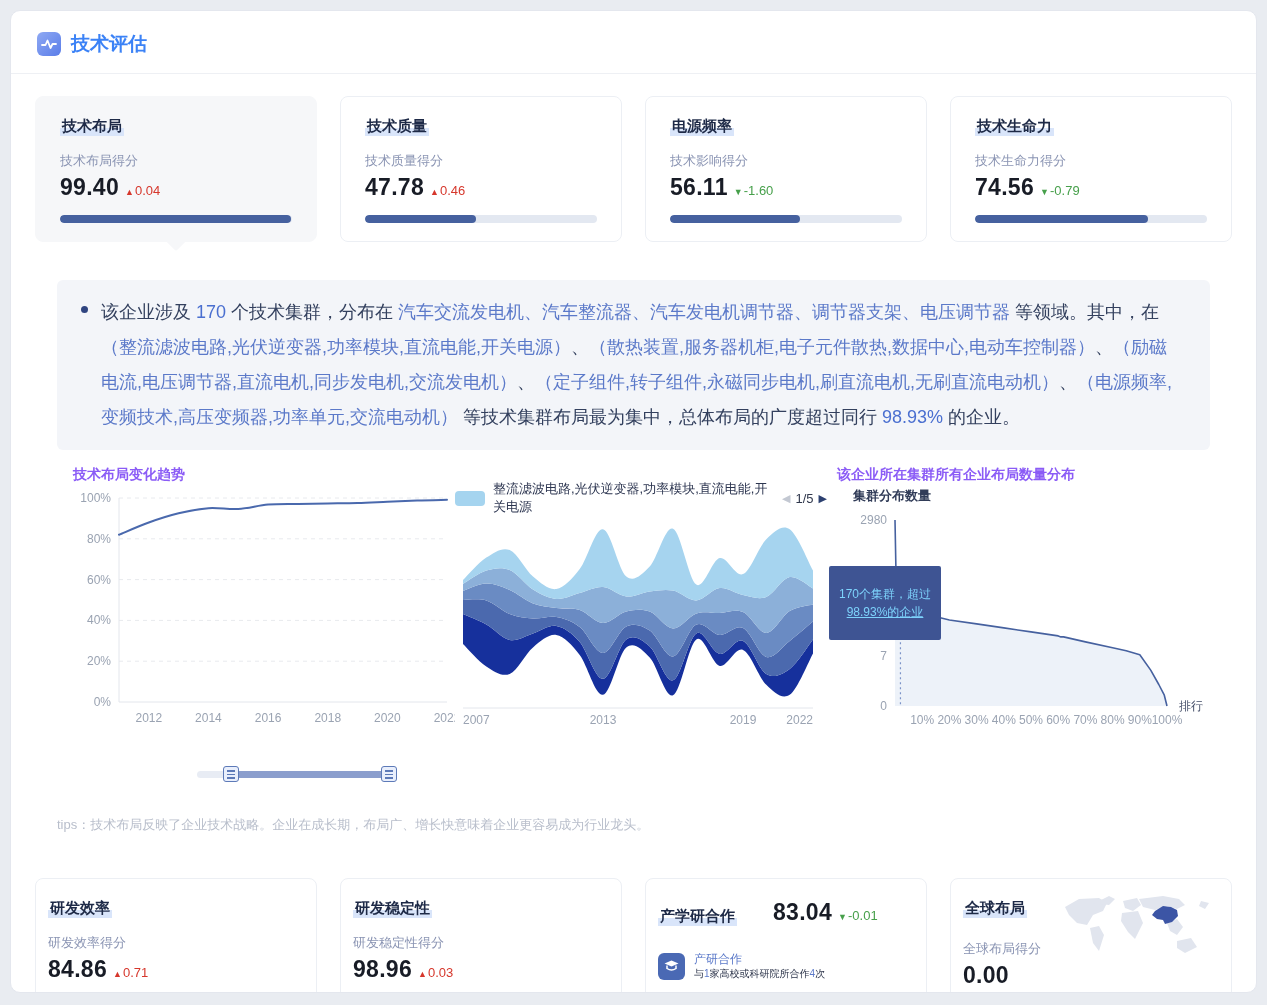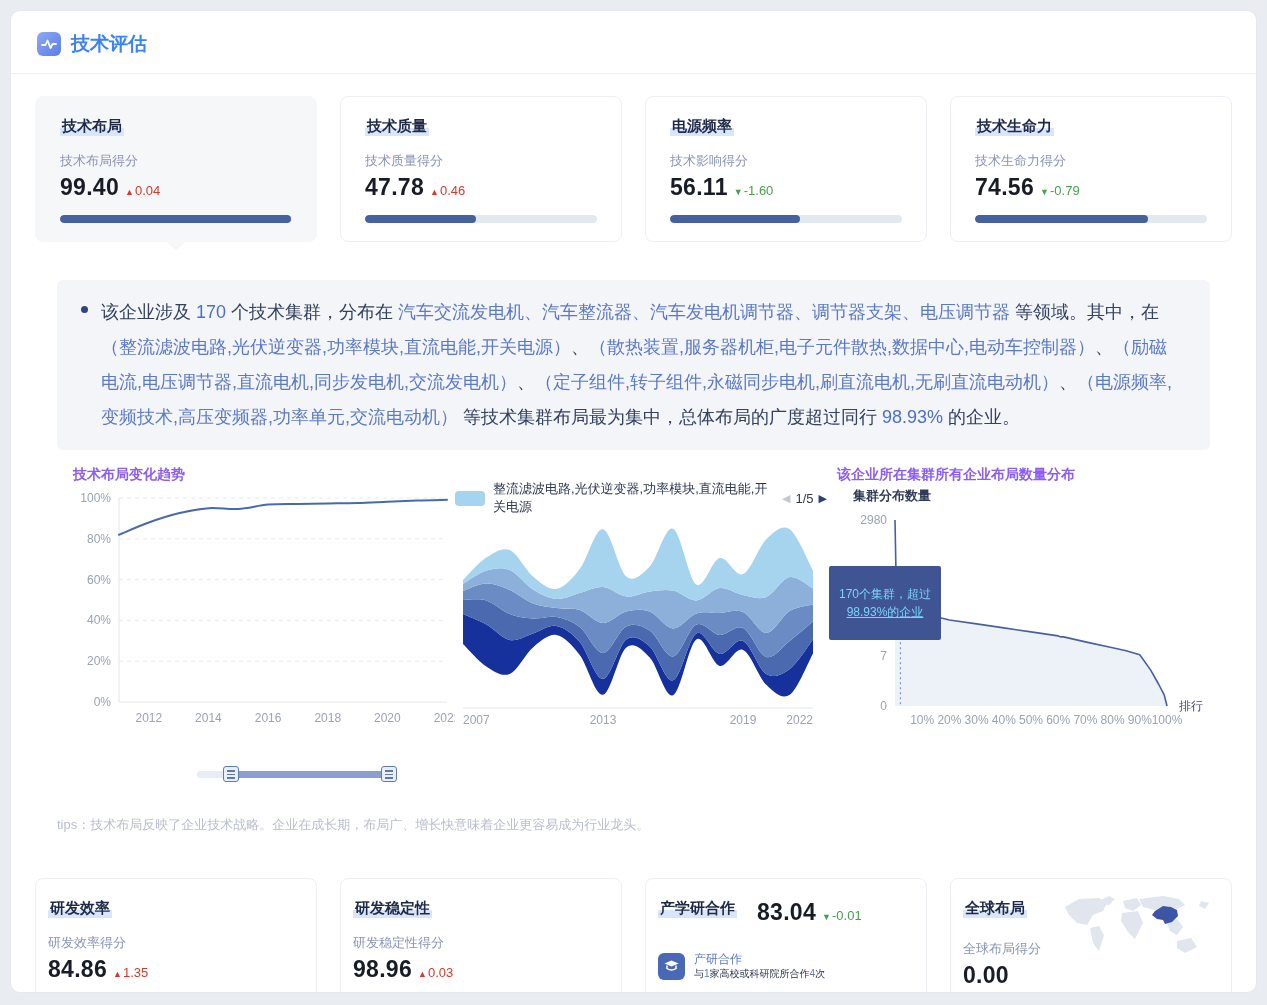--- a/index.html
+++ b/index.html
@@ -56,21 +56,21 @@
   .slider .track { position:absolute; top:5px; left:0; right:0; height:7px; border-radius:4px; background:#e8ecf4; }
   .slider .window { position:absolute; top:5px; height:7px; background:#8b9ecd; }
   .handle { position:absolute; top:0; width:16px; height:16px; border:1.5px solid #5d7ab8; background:#e9effc;
             border-radius:3px; transform:translateX(-50%); display:flex; flex-direction:column; justify-content:center;
             align-items:center; gap:2px; cursor:ew-resize; }
   .handle i { display:block; width:8px; height:1.5px; background:#5d7ab8; }
   .tips { margin:34px 0 0 22px; font-size:13px; color:#b8becb; }
   
   .cards-b { margin-top:44px; }
   .card-b { height:134px;padding-left:12px; }
-  .coop-head { display:flex; align-items:flex-start; gap:20px; }
+  .coop-head { display:flex; align-items:flex-end; gap:36px; }
   .coop-row { display:flex; align-items:center; gap:9px; margin-top:26px; }
   .coop-icon { width:27px; height:27px; border-radius:6px; flex:none; display:flex; align-items:center; justify-content:center; }
   .coop-texts { display:flex; flex-direction:column; }
   .coop-label { font-size:12px; color:#5b79c9; line-height:1.2; }
   .coop-line { font-size:10px; color:#2b3349; line-height:1.35; }
   .map-svg { position:absolute; right:14px; top:14px; }
   
   text { font-family:"Liberation Sans", sans-serif; }
   .u-line { text-decoration:underline; }
   .tooltip-c { position:absolute; left:2px; top:100px; background:#3e5493; color:#7dd3fc; font-size:12px;
@@ -254,21 +254,21 @@
     <div class="tips">tips：技术布局反映了企业技术战略。企业在成长期，布局广、增长快意味着企业更容易成为行业龙头。</div>
 
     <div class="cards cards-b">
       <div class="card card-b">
         <span class="card-title">研发效率</span>
         <div class="score-label">研发效率得分</div>
         <div class="score-row">
           <span class="score">84.86</span>
           <span class="delta up">
               <span class="arr">▲</span>
-              <span>1.35</span>
+              <span>0.71</span>
             </span>
         </div>
         <div class="bar">
             <div class="bar-fill" style="width: 84.86%;"></div>
           </div>
       </div>
       <div class="card card-b">
         <span class="card-title">研发稳定性</span>
         <div class="score-label">研发稳定性得分</div>
         <div class="score-row">

